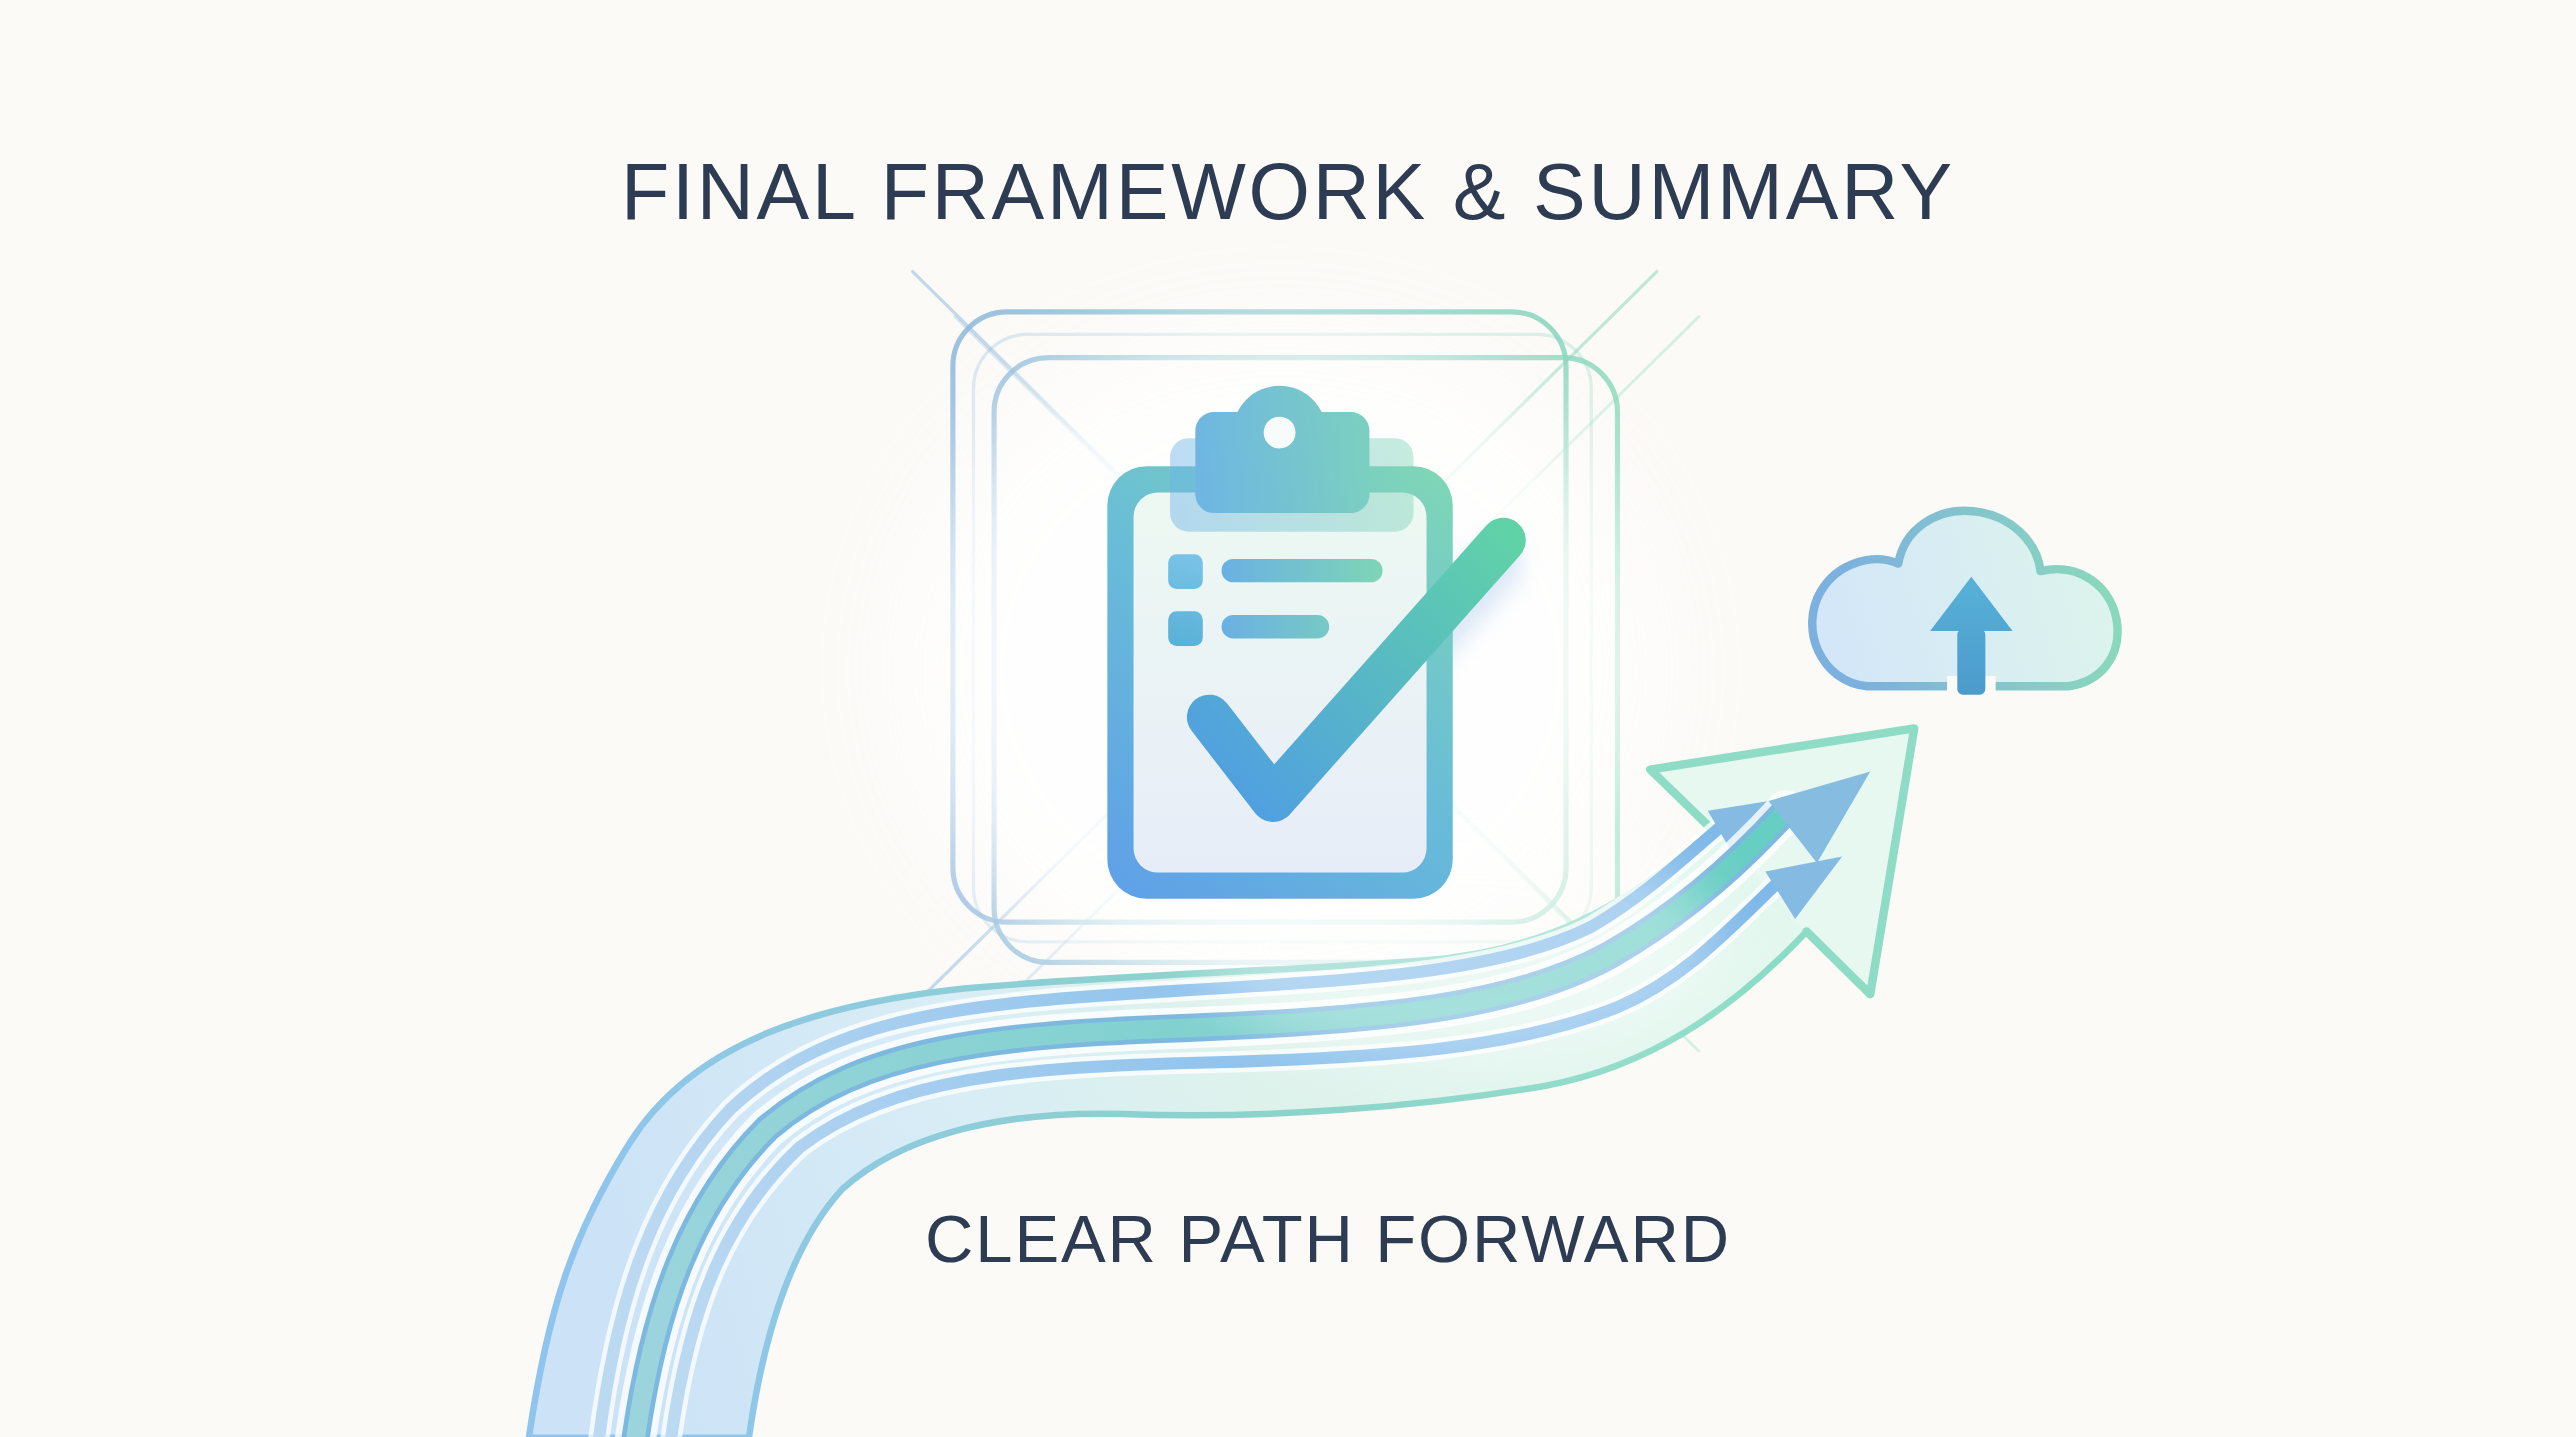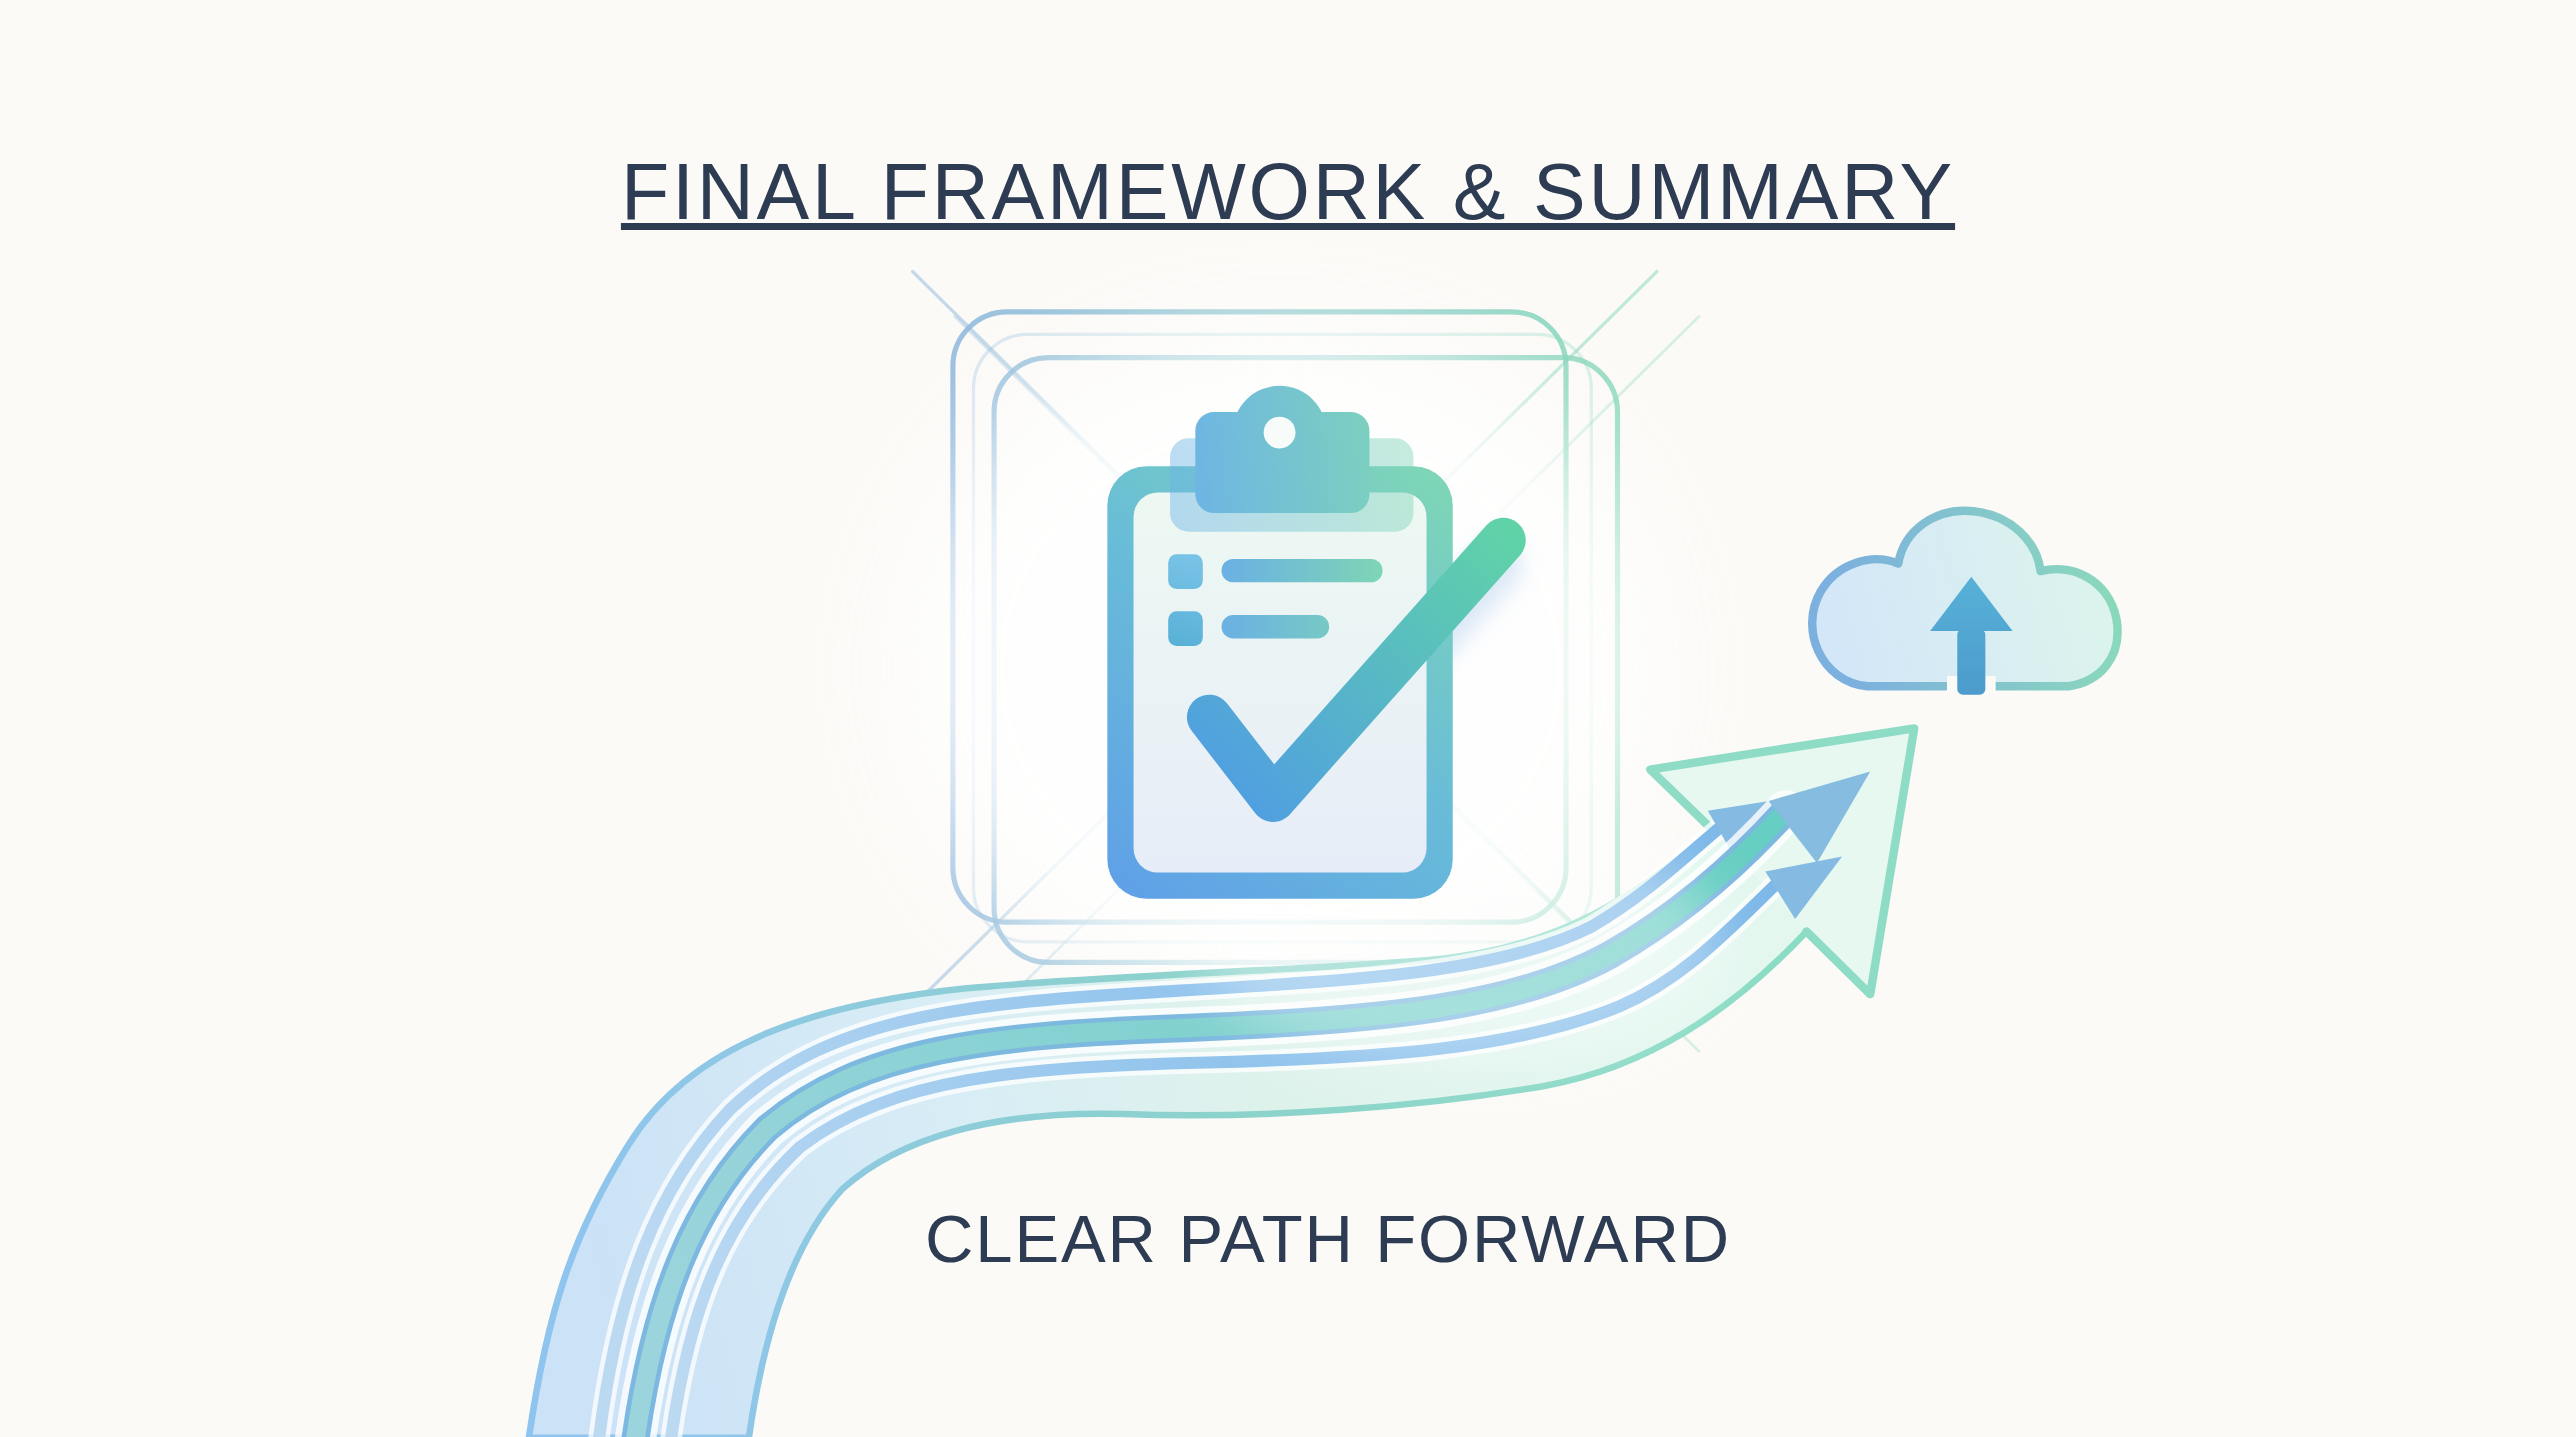--- a/index.html
+++ b/index.html
@@ -15,21 +15,20 @@
   .slide-title {
     position: absolute;
     top: 146px; left: 0; width: 100%;
     text-align: center;
     font-size: 79px;
     font-weight: 300;
     letter-spacing: 2.8px;
     color: var(--ink, #2d3c52);
     z-index: 3;
     white-space: nowrap;
-    text-decoration: underline;
   }
   .slide-caption {
     position: absolute;
     top: 1200px; left: 0; width: 100%;
     text-align: center;
     font-size: 67px;
     font-weight: 400;
     letter-spacing: 1.9px;
     color: var(--ink, #2d3c52);
     z-index: 3;

